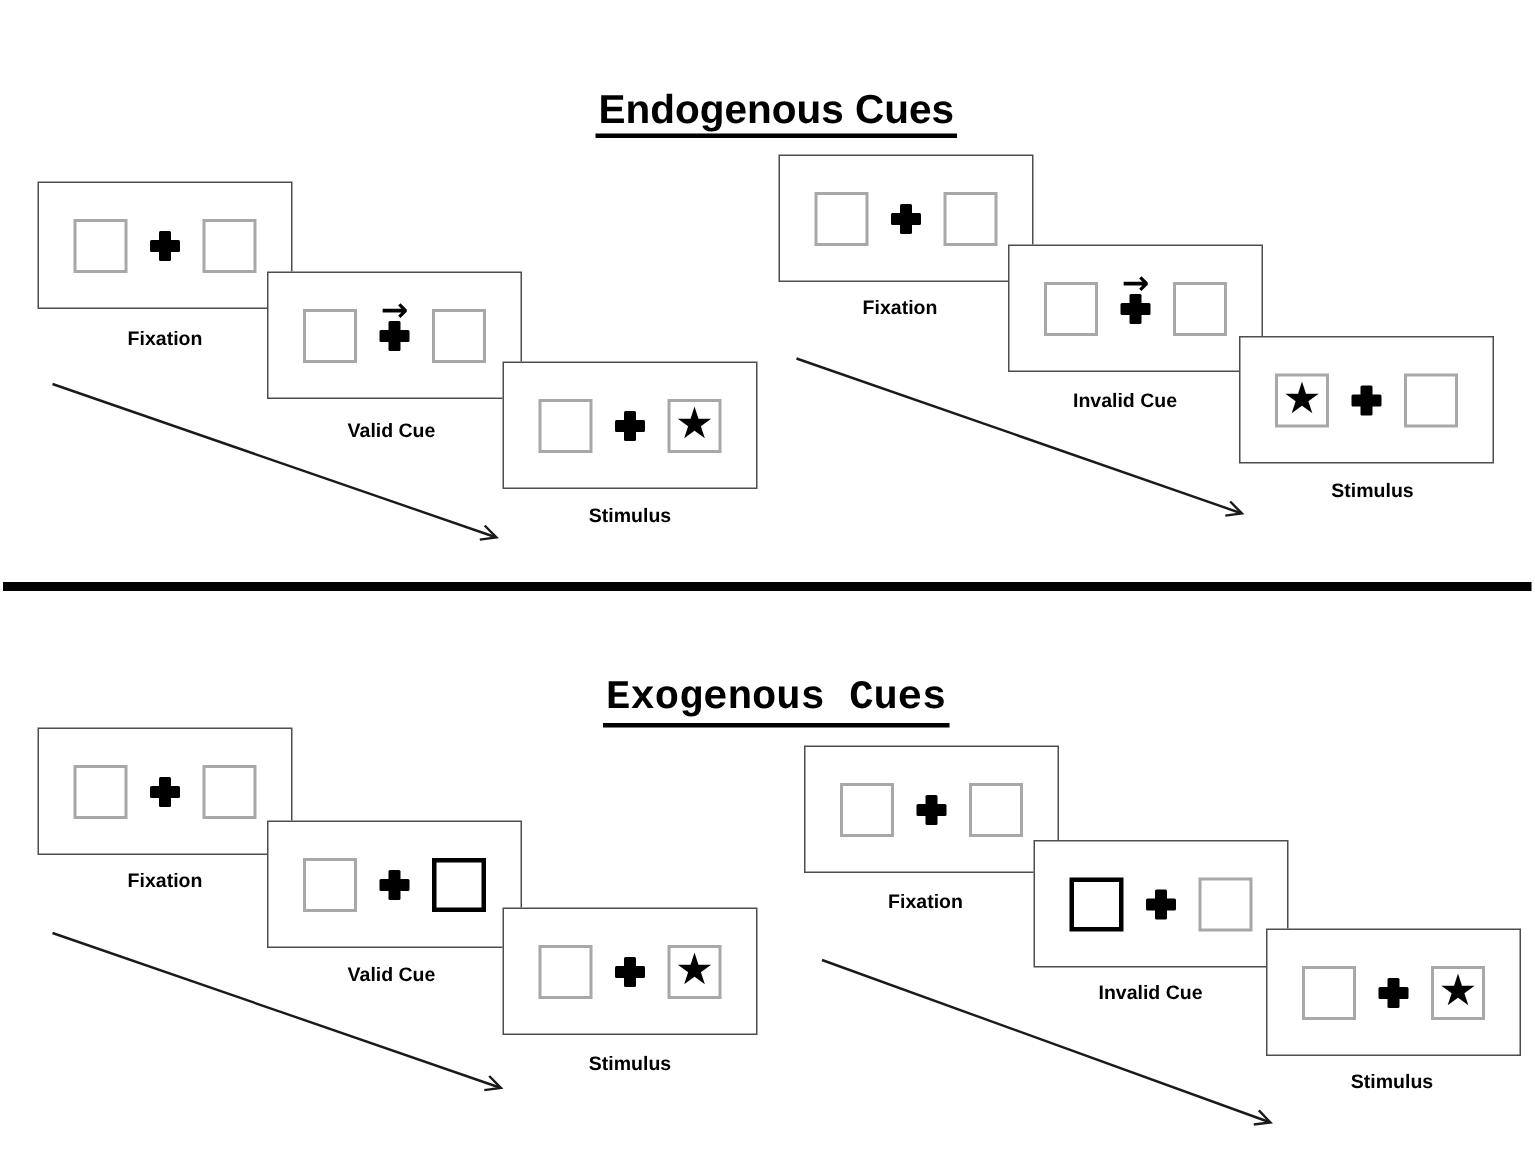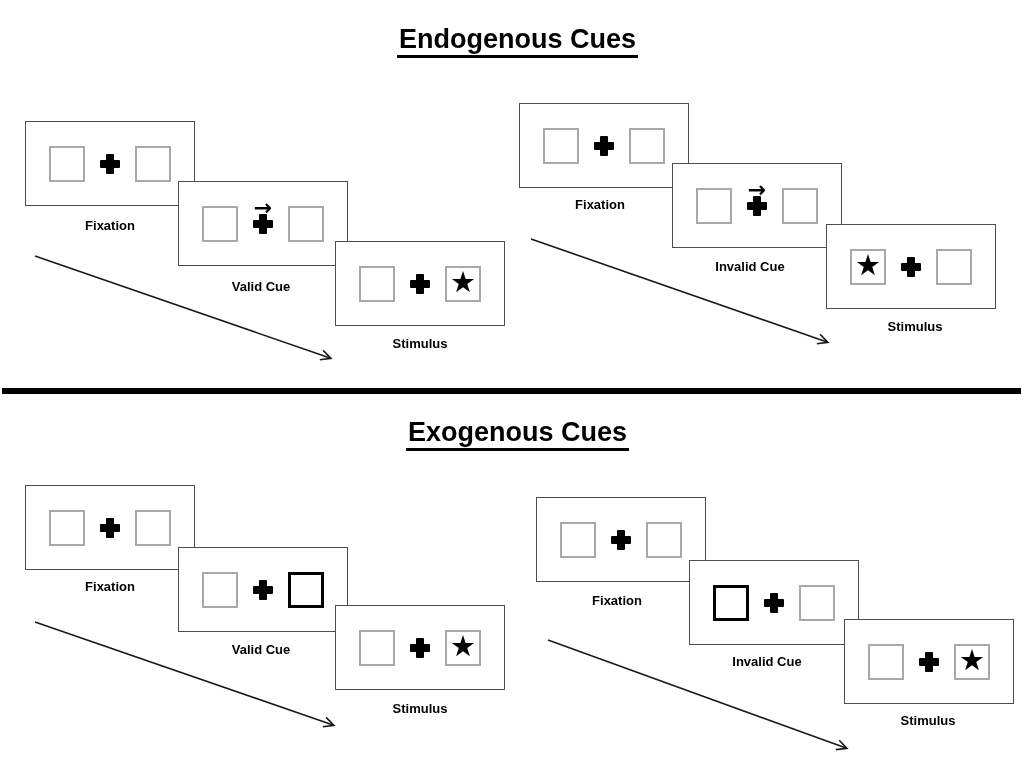--- a/index.html
+++ b/index.html
@@ -5,21 +5,21 @@
   html,body{margin:0;padding:0;background:#fff;}
   #canvas{
     position:relative;width:1023px;height:767px;background:#ffffff;
     overflow:hidden;font-family:"Liberation Sans",sans-serif;color:#000;
   }
   .section-title{
     position:absolute;left:12px;right:0;text-align:center;
     font-size:27px;font-weight:bold;line-height:30px;
   }
   .section-title .ul{
-    display:inline-block;border-bottom:3px solid #000;padding:0 2px 1px 2px;
+    display:inline-block;border-bottom:3px solid #000;padding:0 2px 1px 2px;margin-top:34px;
   }
   .divider{position:absolute;left:2px;right:2px;height:6px;background:#000;}
   .panel{
     position:absolute;width:170px;height:85px;background:#fff;
     border:1px solid #4d4d4d;box-sizing:border-box;
     display:flex;align-items:center;justify-content:space-between;
     padding:0 23px;
   }
   .sq{
     width:36px;height:36px;box-sizing:border-box;border:2px solid #a8a8a8;
@@ -110,21 +110,21 @@
       </span>
     <span class="mid">
         <span class="plus"></span>
       </span>
     <span class="sq"></span>
   </div>
   <div class="step-label" style="left:830px;top:317px;">Stimulus</div>
 
   <div class="divider" style="top:388px;"></div>
 
-  <div class="section-title" style="top:417px;">
+  <div class="section-title" style="top:417px;font-family:Liberation Mono, monospace;">
     <span class="ul">Exogenous Cues</span>
   </div>
 
   <div class="panel" style="left:25px;top:485px;">
     <span class="sq"></span>
     <span class="mid">
         <span class="plus"></span>
       </span>
     <span class="sq"></span>
   </div>

